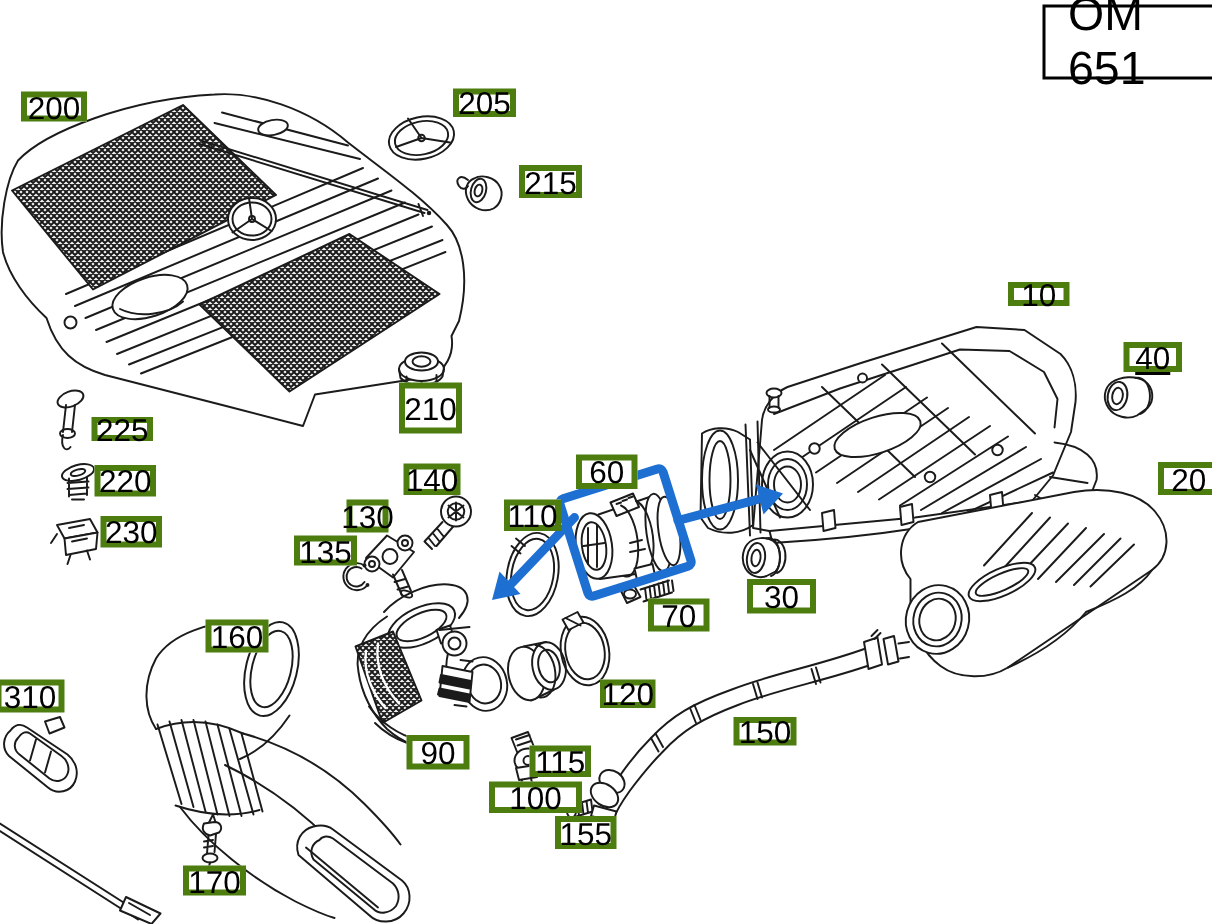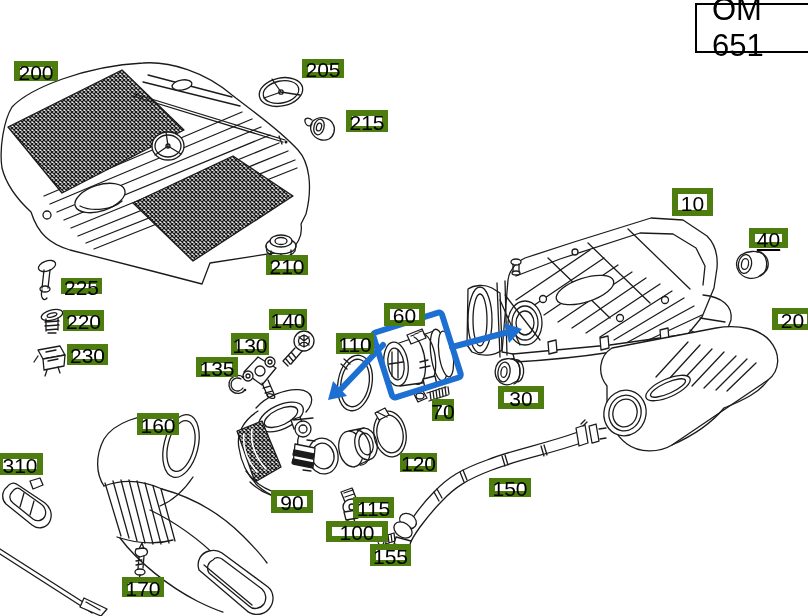--- a/index.html
+++ b/index.html
@@ -4,21 +4,21 @@
 <style>
   html,body{margin:0;padding:0;background:#fff;}
   .stage{position:relative;width:808px;height:616px;background:#ffffff;overflow:hidden;
          font-family:"Liberation Sans",sans-serif;}
   .stage svg{position:absolute;left:0;top:0;}
   #labels-layer{position:absolute;left:0;top:0;width:808px;height:616px;z-index:5;}
   .label-box{
     position:absolute;
     box-sizing:border-box;
     background:#ffffff;
-    border:6px solid #4d7c0f;
+    border:4px solid #4d7c0f;
     color:#000;
     font-size:21px;
     line-height:20px;
     display:flex;align-items:center;justify-content:center;
     padding-top:3px;
     overflow:visible;
     cursor:pointer;
   }
   .om-box{
     position:absolute;left:695px;top:3px;width:124px;height:50px;
@@ -314,33 +314,33 @@
     <line x1="452" y1="347" x2="505" y2="333" stroke-width="6"></line>
     <polygon points="522,329 504,323 509,343" fill="#1e6fd2" stroke="none"></polygon>
     <rect x="381" y="321" width="72" height="68" rx="3" transform="rotate(-17.5 417 355)" stroke-width="6" fill="none"></rect>
   </g>
 </svg>
 
 <div id="labels-layer">
       <div class="label-box" style="left: 14px; top: 61px; width: 44px; height: 20px;">200</div>
       <div class="label-box" style="left: 302px; top: 59px; width: 42px; height: 19px;">205</div>
       <div class="label-box" style="left: 346px; top: 110px; width: 42px; height: 22px;">215</div>
-      <div class="label-box" style="left: 266px; top: 255px; width: 42px; height: 20px;">210</div>
+      <div class="label-box" style="left: 266px; top: 255px; width: 42px; height: 34px;">210</div>
       <div class="label-box" style="left: 61px; top: 278px; width: 41px; height: 16px;">225</div>
       <div class="label-box" style="left: 63px; top: 310px; width: 41px; height: 21px;">220</div>
       <div class="label-box" style="left: 67px; top: 344px; width: 41px; height: 21px;">230</div>
-      <div class="label-box" style="left: 672px; top: 188px; width: 41px; height: 28px;">10</div>
+      <div class="label-box" style="left: 672px; top: 188px; width: 41px; height: 16px;">10</div>
       <div class="label-box" style="left: 749px; top: 228px; width: 39px; height: 20px; text-decoration: underline;">40</div>
       <div class="label-box" style="left: 752px; top: 308px; width: 41px; height: 22px; margin-left: 20px;">20</div>
       <div class="label-box" style="left: 498px; top: 386px; width: 46px; height: 23px;">30</div>
       <div class="label-box" style="left: 384px; top: 303px; width: 41px; height: 23px;">60</div>
-      <div class="label-box" style="left: 432px; top: 399px; width: 22px; height: 22px; text-align: center;">70</div>
+      <div class="label-box" style="left: 432px; top: 399px; width: 41px; height: 22px; text-align: center;">70</div>
       <div class="label-box" style="left: 336px; top: 333px; width: 38px; height: 21px;">110</div>
       <div class="label-box" style="left: 269px; top: 309px; width: 38px; height: 21px;">140</div>
-      <div class="label-box" style="left: 231px; top: 333px; width: 38px; height: 22px;">130</div>
+      <div class="label-box" style="left: 231px; top: 333px; width: 28px; height: 22px;">130</div>
       <div class="label-box" style="left: 196px; top: 357px; width: 42px; height: 20px;">135</div>
       <div class="label-box" style="left: 101px; top: 413px; width: 42px; height: 22px; margin-left: 36px;">160</div>
       <div class="label-box" style="left: -3px; top: 453px; width: 46px; height: 22px;">310</div>
       <div class="label-box" style="left: 271px; top: 490px; width: 42px; height: 23px;">90</div>
       <div class="label-box" style="left: 353px; top: 461px; width: 41px; height: 21px; margin-top: 36px;">115</div>
       <div class="label-box" style="left: 400px; top: 453px; width: 37px; height: 19px;">120</div>
       <div class="label-box" style="left: 326px; top: 521px; width: 62px; height: 21px;">100</div>
       <div class="label-box" style="left: 370px; top: 544px; width: 41px; height: 22px;">155</div>
       <div class="label-box" style="left: 489px; top: 478px; width: 42px; height: 19px;">150</div>
       <div class="label-box" style="left: 122px; top: 577px; width: 42px; height: 20px;">170</div>

